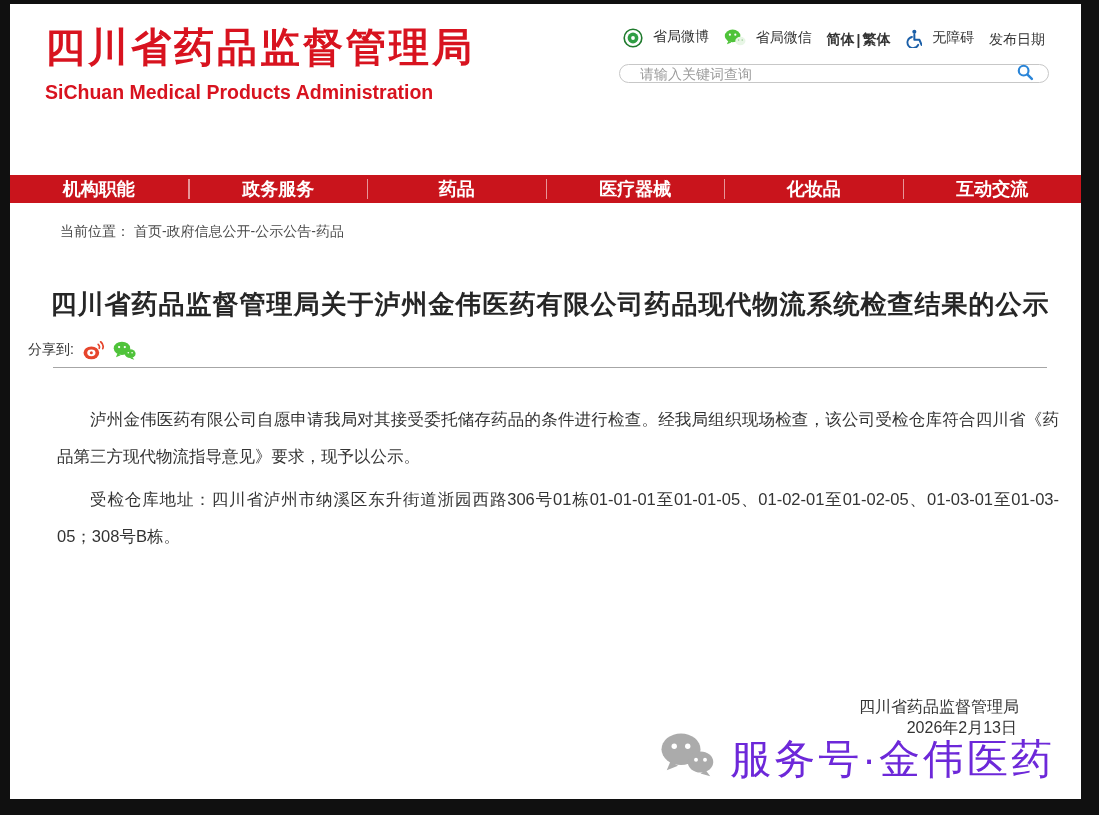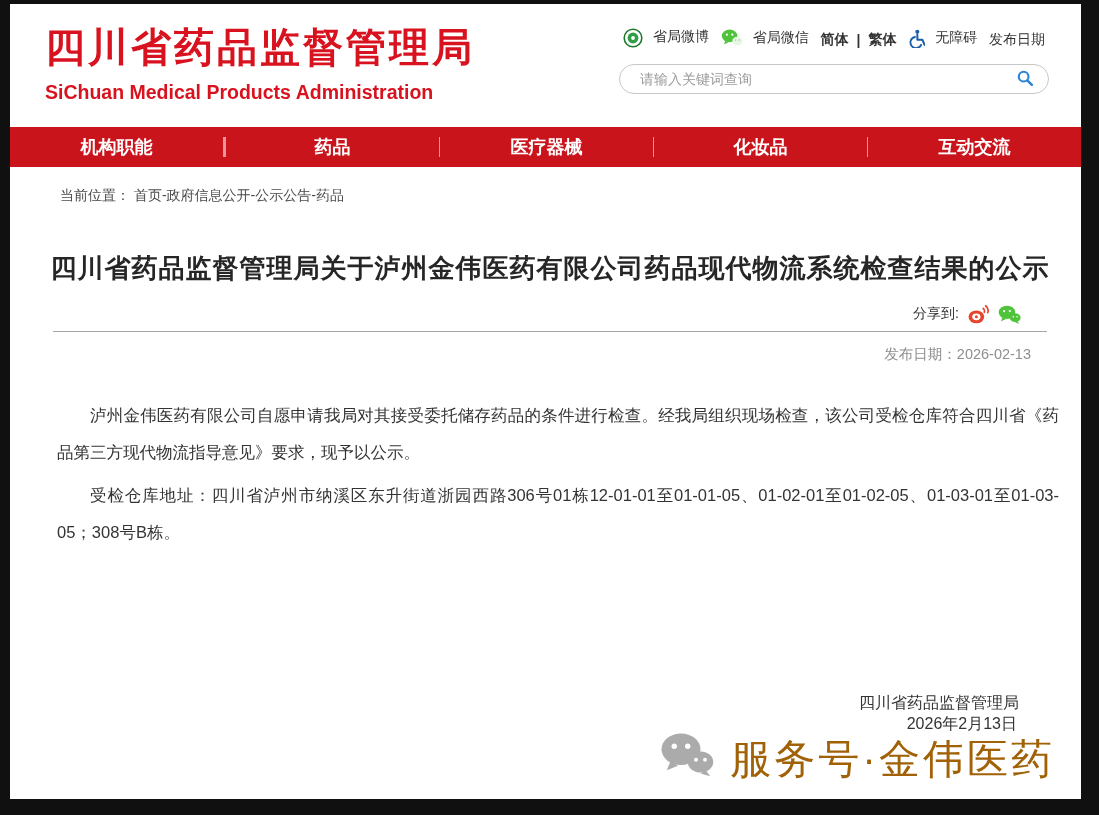--- a/index.html
+++ b/index.html
@@ -43,47 +43,48 @@
   .utils { width:430px; }
   .utils-row {
     display:flex;
     align-items:center;
     justify-content:space-between;
     font-size:14px;
     color:#333;
     padding:2px 4px 0 4px;
   }
   .util-item { display:flex; gap:10px; cursor:pointer; white-space:nowrap; }
-  .lang-group { display:flex; align-items:center; gap:8px; font-weight:bold; }
+  .lang-group { display:flex; align-items:center; gap:2px; font-weight:bold; }
   .lang-sep { color:#333; font-weight:bold; }
   .search-box {
     margin-top:13px;
-    height:30px;
+    height:19px;
     border:1px solid #c7c7c7;
     border-radius:17px;
     display:flex;
     align-items:center;
     padding:0 14px 0 18px;
     background:#fff;
   }
   .search-box input {
     border:none; outline:none; flex:1;
     font-size:14px; color:#333;
     font-family:"Liberation Sans", sans-serif;
     background:transparent;
   }
   .search-box input::placeholder { color:#9b9b9b; }
   .search-btn { background:none; border:none; padding:0; cursor:pointer; display:flex; align-items:center; }
 
   
   .nav {
     background:#c9141c;
-    height:40px;
-    display:flex;
-    align-items:center;
+    height:28px;
+    display:flex;
+    align-items:center;
+    margin-top:48px;
   }
   .nav-item {
     flex:1;
     text-align:center;
     color:#ffffff;
     font-size:18px;
     font-weight:bold;
     cursor:pointer;
     white-space:nowrap;
   }
@@ -106,21 +107,20 @@
   .article-title {
     margin:46px 28px 0 28px;
     text-align:center;
     font-size:26px;
     font-weight:bold;
     color:#262626;
     letter-spacing:1px;
   }
   .share-row {
     display:flex;
-    justify-content:flex-end;
     align-items:center;
     gap:8px;
     margin:18px 60px 7px 9px;
     font-size:14px;
     color:#333;
   }
   .share-icon { cursor:pointer; display:flex; align-items:center; }
   .title-divider {
     border:none;
     border-top:1px solid #a6a6a6;
@@ -152,21 +152,21 @@
   .signature-date { margin-right:2px; }
 
   
   .watermark {
     position:absolute;
     right:26px;
     bottom:12px;
     display:flex;
     align-items:center;
     gap:16px;
-    color:#a16207;
+    color:#6d28d9;
     font-size:41px;
     letter-spacing:3px;
     white-space:nowrap;
     z-index:1;
     pointer-events:none;
   }
 </style>
 </head>
 <body>
 
@@ -239,20 +239,21 @@
           </span>
         </button>
       </div>
     </div>
   </div>
 
   <div class="nav">
     <span class="nav-item">机构职能</span>
     <span class="nav-divider"></span>
     <span class="nav-divider"></span>
+    <span class="nav-item">政务服务</span>
     <span class="nav-divider"></span>
     <span class="nav-item">药品</span>
     <span class="nav-divider"></span>
     <span class="nav-item">医疗器械</span>
     <span class="nav-divider"></span>
     <span class="nav-item">化妆品</span>
     <span class="nav-divider"></span>
     <span class="nav-item">互动交流</span>
   </div>
 
@@ -284,27 +285,24 @@
           <ellipse cx="27" cy="20" rx="8.5" ry="7" fill="#4fc33a"></ellipse>
           <path d="M30.5 25.5 l3 4 l-6.5 -1.8 z" fill="#4fc33a"></path>
           <circle cx="24" cy="18.5" r="1.3" fill="#fff"></circle>
           <circle cx="30" cy="18.5" r="1.3" fill="#fff"></circle>
         </svg>
       </span>
     </div>
 
     <hr class="title-divider">
 
-    <div class="date-row">
-      <span>发布日期：</span><span>2026-02-13</span>
-    </div>
 
     <div class="body-text">
       <p>泸州金伟医药有限公司自愿申请我局对其接受委托储存药品的条件进行检查。经我局组织现场检查，该公司受检仓库符合四川省《药品第三方现代物流指导意见》要求，现予以公示。</p>
-      <p>受检仓库地址：四川省泸州市纳溪区东升街道浙园西路306号01栋12-01-01至01-01-05、01-02-01至01-02-05、01-03-01至01-03-05；308号B栋。</p>
+      <p>受检仓库地址：四川省泸州市纳溪区东升街道浙园西路306号01栋01-01-01至01-01-05、01-02-01至01-02-05、01-03-01至01-03-05；308号B栋。</p>
     </div>
 
     <div class="signature-block">
       <div>四川省药品监督管理局</div>
       <div class="signature-date">2026年2月13日</div>
     </div>
   </div>
 
   <div class="watermark">
     <span>

